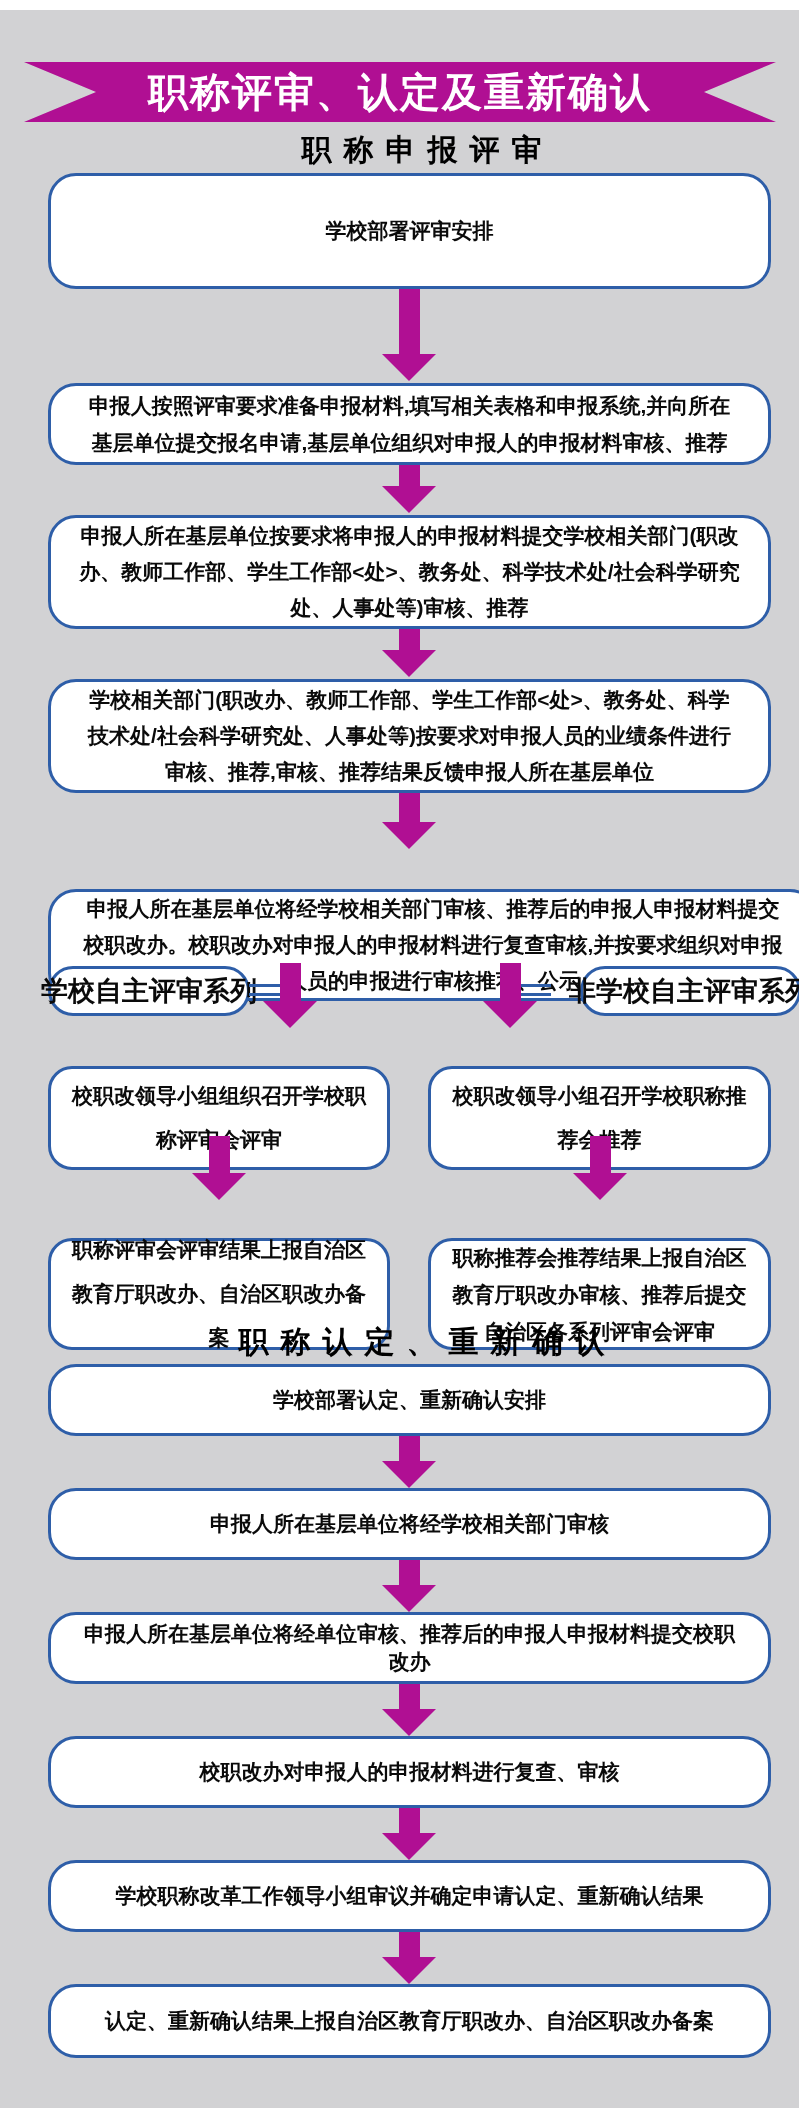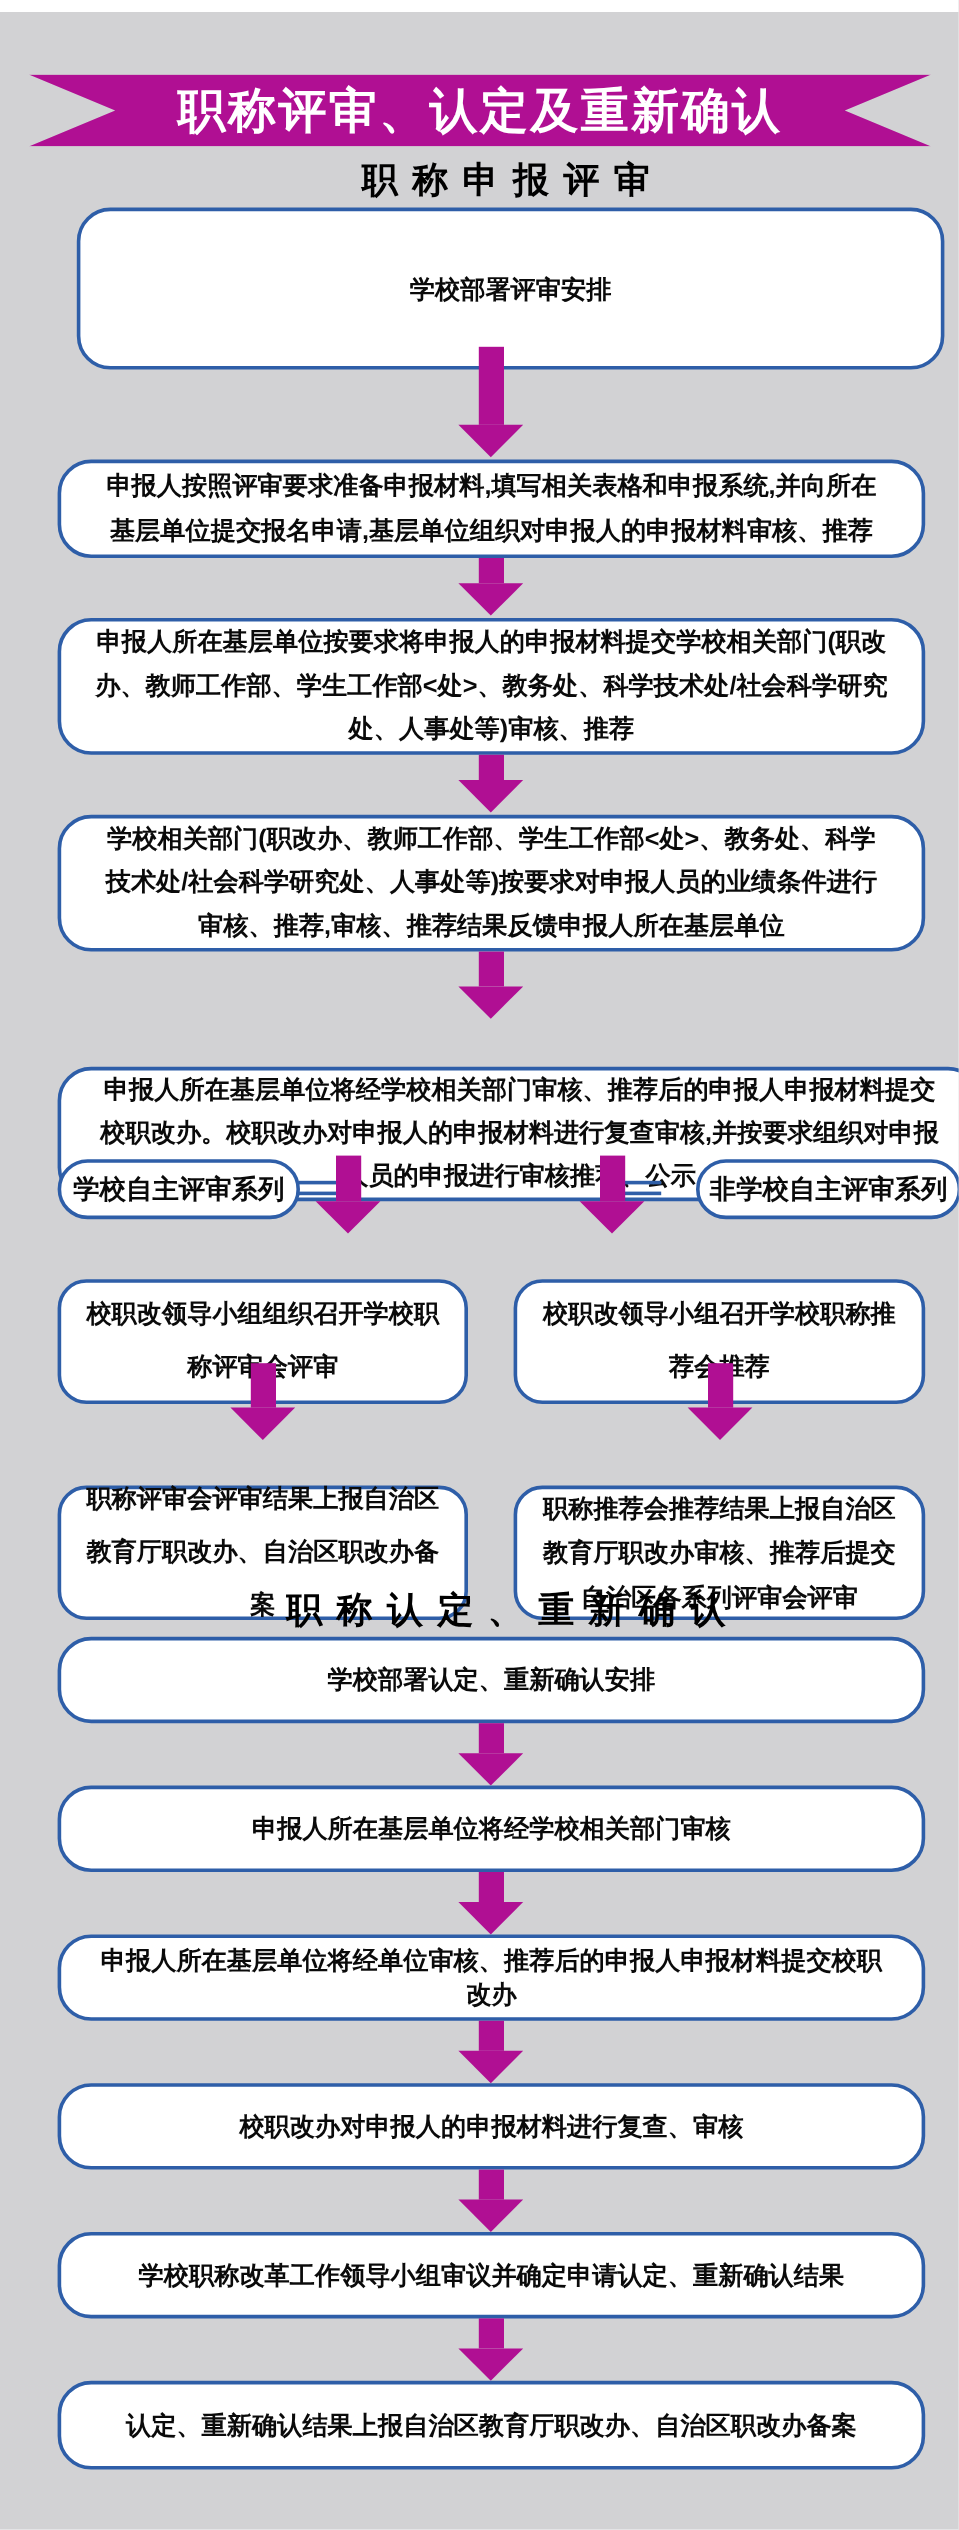--- a/index.html
+++ b/index.html
@@ -43,21 +43,21 @@
   }
   .box.narrow{padding:4px 14px;border-radius:24px;margin-top:36px;}
   .lh2{line-height:37px;}
   .lh3{line-height:36px;}
   .lhb2{line-height:44px;}
   .lhb3{line-height:37px;}
   .pill{
     position:absolute;height:50px;
     background:#fff;border:3px solid var(--border);border-radius:25px;
     display:flex;align-items:center;justify-content:center;
-    font-weight:bold;font-size:22px;white-space:nowrap;
+    font-weight:bold;font-size:27px;white-space:nowrap;
   }
   .connector{
     position:absolute;height:12px;
     border-top:3px solid var(--border);
     border-bottom:3px solid var(--border);
   }
   .arrow{
     position:absolute;width:54px;
     display:flex;flex-direction:column;align-items:center;
   }
@@ -74,21 +74,21 @@
 
 <div class="page">
   <div class="topstrip"></div>
 
   <div class="ribbon">
     <div class="ribbon-title">职称评审、认定及重新确认</div>
   </div>
 
   <div class="section-heading" style="top:130px;">职称申报评审</div>
 
-  <div class="box" style="left:48px;top:173px;width:723px;height:135px;margin-left:16px;">
+  <div class="box" style="left:48px;top:173px;width:723px;height:116px;">
     <span>学校部署评审安排</span>
   </div>
 
   <div class="arrow" style="left:382px;top:289px;height:92px;">
     <div class="shaft"></div>
       <div class="head"></div>
   </div>
 
   <div class="box lh2" style="left:48px;top:383px;width:723px;height:82px;">
     <span>申报人按照评审要求准备申报材料,填写相关表格和申报系统,并向所在基层单位提交报名申请,基层单位组织对申报人的申报材料审核、推荐</span>

